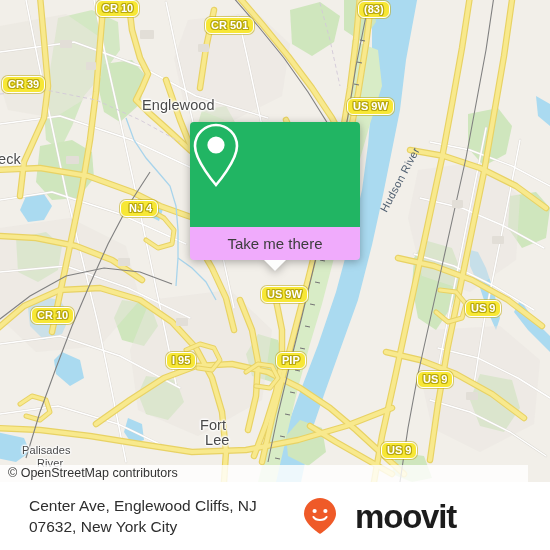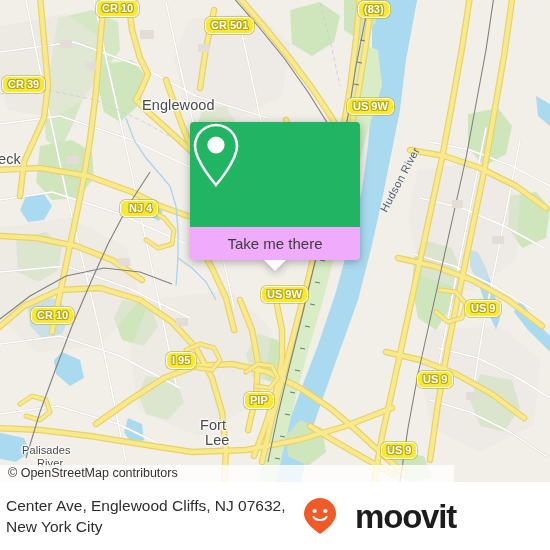--- a/index.html
+++ b/index.html
@@ -23,40 +23,40 @@
 
   
   .shield{position:absolute;background:#f7e736;border:1.6px solid #ffffff;
           border-radius:6px;color:#ffffff;font-size:11px;font-weight:bold;
           padding:1px 5px 2px 5px;line-height:12px;white-space:nowrap;
           box-shadow:0 0 0 1px rgba(190,170,20,.55);
           text-shadow:-1px 0 0 #b9a90c,1px 0 0 #b9a90c,0 -1px 0 #b9a90c,0 1px 0 #b9a90c,
                       -1px -1px 0 #b9a90c,1px 1px 0 #b9a90c,1px -1px 0 #b9a90c,-1px 1px 0 #b9a90c;}
 
   
-  #attrib{position:absolute;left:0;bottom:0;width:454px;height:17px;
+  #attrib{position:absolute;left:0;bottom:0;width:528px;height:17px;
           background:rgba(255,255,255,.80);color:#333;font-size:12.5px;
           line-height:17px;padding-left:8px;box-sizing:border-box;}
 
   
   #card{position:absolute;left:190px;top:122px;width:170px;
         filter:drop-shadow(0 2px 4px rgba(0,0,0,.30));}
   #card-top{height:105px;background:#21b563;border-radius:4px 4px 0 0;
             display:flex;align-items:center;justify-content:center;}
   #card-bottom{height:33px;background:#f0abfc;border-radius:0 0 4px 4px;
                display:flex;align-items:center;justify-content:center;}
   #card-label{color:#3c3c3c;font-size:15px;}
   #card-tail{position:absolute;left:50%;top:138px;margin-left:-11px;
              width:0;height:0;border-left:11px solid transparent;
              border-right:11px solid transparent;border-top:11px solid #fdfdfd;}
 
   
   #footer{position:absolute;left:0;top:482px;width:470px;height:68px;
           background:#ffffff;display:flex;align-items:center;
-          justify-content:space-between;padding:0 14px 0 6px;
+          justify-content:space-between;padding:0 14px 0 29px;
           box-sizing:border-box;}
   #footer-caption{color:#2e2e2e;font-size:15.5px;line-height:21px;
                   max-width:375px;}
   #logo{display:flex;align-items:center;gap:18px;}
   #logo-word{color:#1c1c1c;font-size:33px;font-weight:bold;
              letter-spacing:-1.2px;line-height:33px;}
 </style>
 </head>
 <body>
 
@@ -296,21 +296,21 @@
     <div class="shield" style="left:96px;top:0px;">CR 10</div>
     <div class="shield" style="left:205px;top:17px;">CR 501</div>
     <div class="shield" style="left:358px;top:1px;">(83)</div>
     <div class="shield" style="left:2px;top:68px;margin-top:8px;">CR 39</div>
     <div class="shield" style="left:347px;top:98px;">US 9W</div>
     <div class="shield" style="left:120px;top:200px;padding-left:8px;">NJ 4</div>
     <div class="shield" style="left:31px;top:307px;">CR 10</div>
     <div class="shield" style="left:261px;top:286px;">US 9W</div>
     <div class="shield" style="left:465px;top:300px;">US 9</div>
     <div class="shield" style="left:166px;top:352px;text-align:center;">I 95</div>
-    <div class="shield" style="left:244px;top:352px;margin-top:40px;">PIP</div>
+    <div class="shield" style="left:276px;top:352px;">PIP</div>
     <div class="shield" style="left:417px;top:371px;">US 9</div>
     <div class="shield" style="left:381px;top:442px;">US 9</div>
 
     <div id="card">
       <div id="card-top">
         <svg width="52" height="66" viewBox="0 0 52 66">
           <path d="M26 3 C14.5 3 5 12.4 5 24 C5 39 26 63 26 63 C26 63 47 39 47 24 C47 12.4 37.5 3 26 3 Z" fill="none" stroke="#ffffff" stroke-width="2.6"></path>
           <circle cx="26" cy="23" r="8.6" fill="#ffffff"></circle>
         </svg>
       </div>

